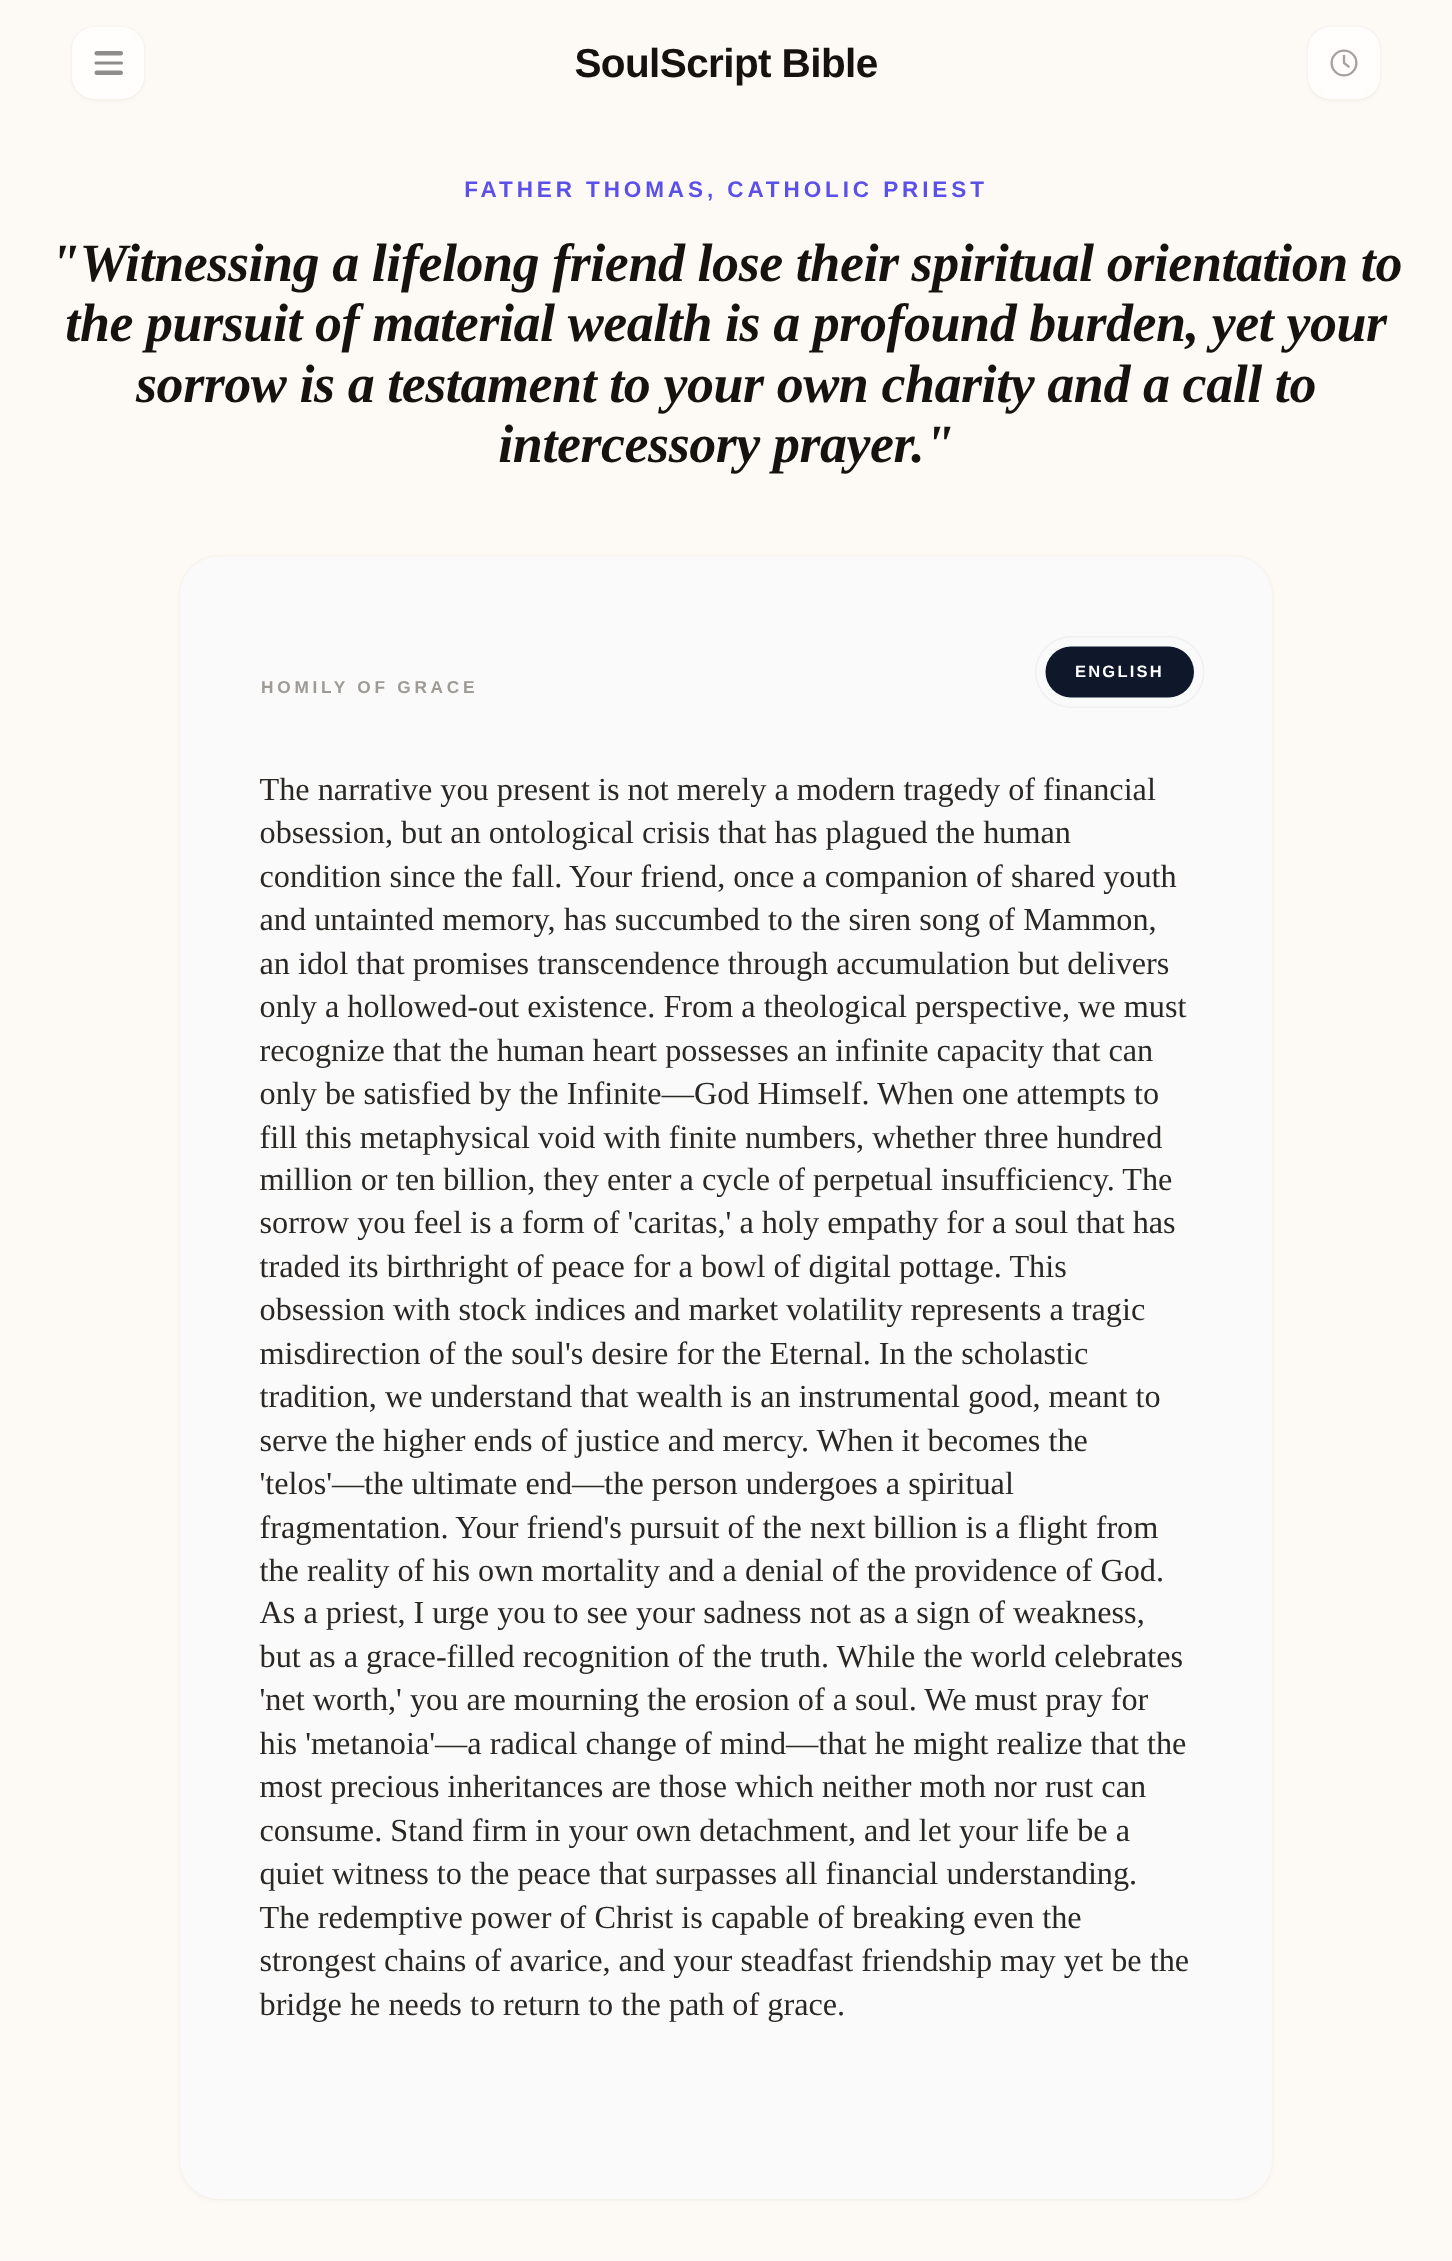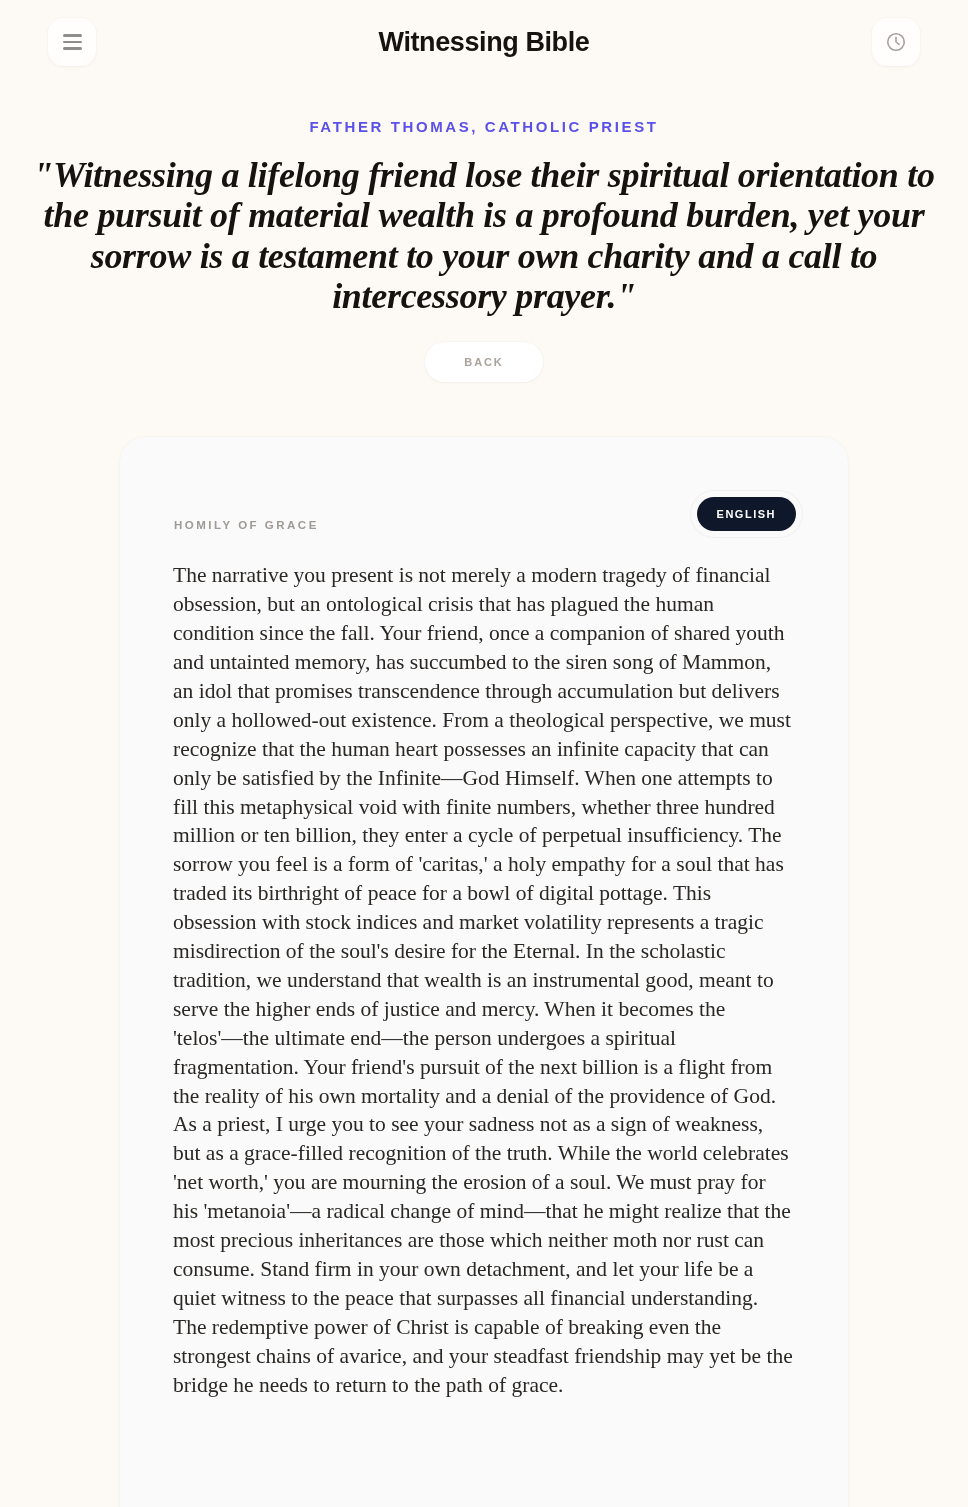--- a/index.html
+++ b/index.html
@@ -149,57 +149,54 @@
     background: #0f172a;
     color: #ffffff;
     font-size: 11px;
     font-weight: 700;
     letter-spacing: 1.5px;
     cursor: pointer;
     box-shadow: 0 0 0 6px #fafafa, 0 0 0 7px rgba(150,145,140,0.09);
   }
 
   .homily-body {
-    margin-top: 30px;
+    margin-top: 47px;
     padding: 0 3px 40px;
     font-family: "Liberation Serif", serif;
     font-size: 21.5px;
     line-height: 1.345;
     color: #2a2724;
     text-align: left;
   }
 </style>
 </head>
 <body>
 
 <header class="topbar">
   <button class="icon-btn" aria-label="Menu">
     <span class="hamburger">
       <span></span>
         <span></span>
         <span></span>
     </span>
   </button>
 
-  <h1 class="app-title">Witnessing Bible</h1>
+  <h1 class="app-title">SoulScript Bible</h1>
 
   <button class="icon-btn" aria-label="History">
     <svg class="clock-icon" width="22" height="22" viewBox="0 0 24 24" fill="none" stroke="#a5a19c" stroke-width="1.7" stroke-linecap="round" stroke-linejoin="round">
       <circle cx="12" cy="12" r="9"></circle>
       <polyline points="12,6.8 12,12 15.4,14.6"></polyline>
     </svg>
   </button>
 </header>
 
 <section class="hero">
   <div class="eyebrow">FATHER THOMAS, CATHOLIC PRIEST</div>
   <blockquote class="quote">"Witnessing a lifelong friend lose their spiritual orientation to the pursuit of material wealth is a profound burden, yet your sorrow is a testament to your own charity and a call to intercessory prayer."</blockquote>
-  <div class="back-wrap">
-    <button class="back-btn">BACK</button>
-  </div>
 </section>
 
 <section class="card-area">
   <article class="card">
     <div class="card-head">
       <span class="card-kicker">HOMILY OF GRACE</span>
       <button class="lang-btn">ENGLISH</button>
     </div>
     <div class="homily-body">The narrative you present is not merely a modern tragedy of financial obsession, but an ontological crisis that has plagued the human condition since the fall. Your friend, once a companion of shared youth and untainted memory, has succumbed to the siren song of Mammon, an idol that promises transcendence through accumulation but delivers only a hollowed-out existence. From a theological perspective, we must recognize that the human heart possesses an infinite capacity that can only be satisfied by the Infinite—God Himself. When one attempts to fill this metaphysical void with finite numbers, whether three hundred million or ten billion, they enter a cycle of perpetual insufficiency. The sorrow you feel is a form of 'caritas,' a holy empathy for a soul that has traded its birthright of peace for a bowl of digital pottage. This obsession with stock indices and market volatility represents a tragic misdirection of the soul's desire for the Eternal. In the scholastic tradition, we understand that wealth is an instrumental good, meant to serve the higher ends of justice and mercy. When it becomes the 'telos'—the ultimate end—the person undergoes a spiritual fragmentation. Your friend's pursuit of the next billion is a flight from the reality of his own mortality and a denial of the providence of God. As a priest, I urge you to see your sadness not as a sign of weakness, but as a grace-filled recognition of the truth. While the world celebrates 'net worth,' you are mourning the erosion of a soul. We must pray for his 'metanoia'—a radical change of mind—that he might realize that the most precious inheritances are those which neither moth nor rust can consume. Stand firm in your own detachment, and let your life be a quiet witness to the peace that surpasses all financial understanding. The redemptive power of Christ is capable of breaking even the strongest chains of avarice, and your steadfast friendship may yet be the bridge he needs to return to the path of grace.</div>
   </article>

